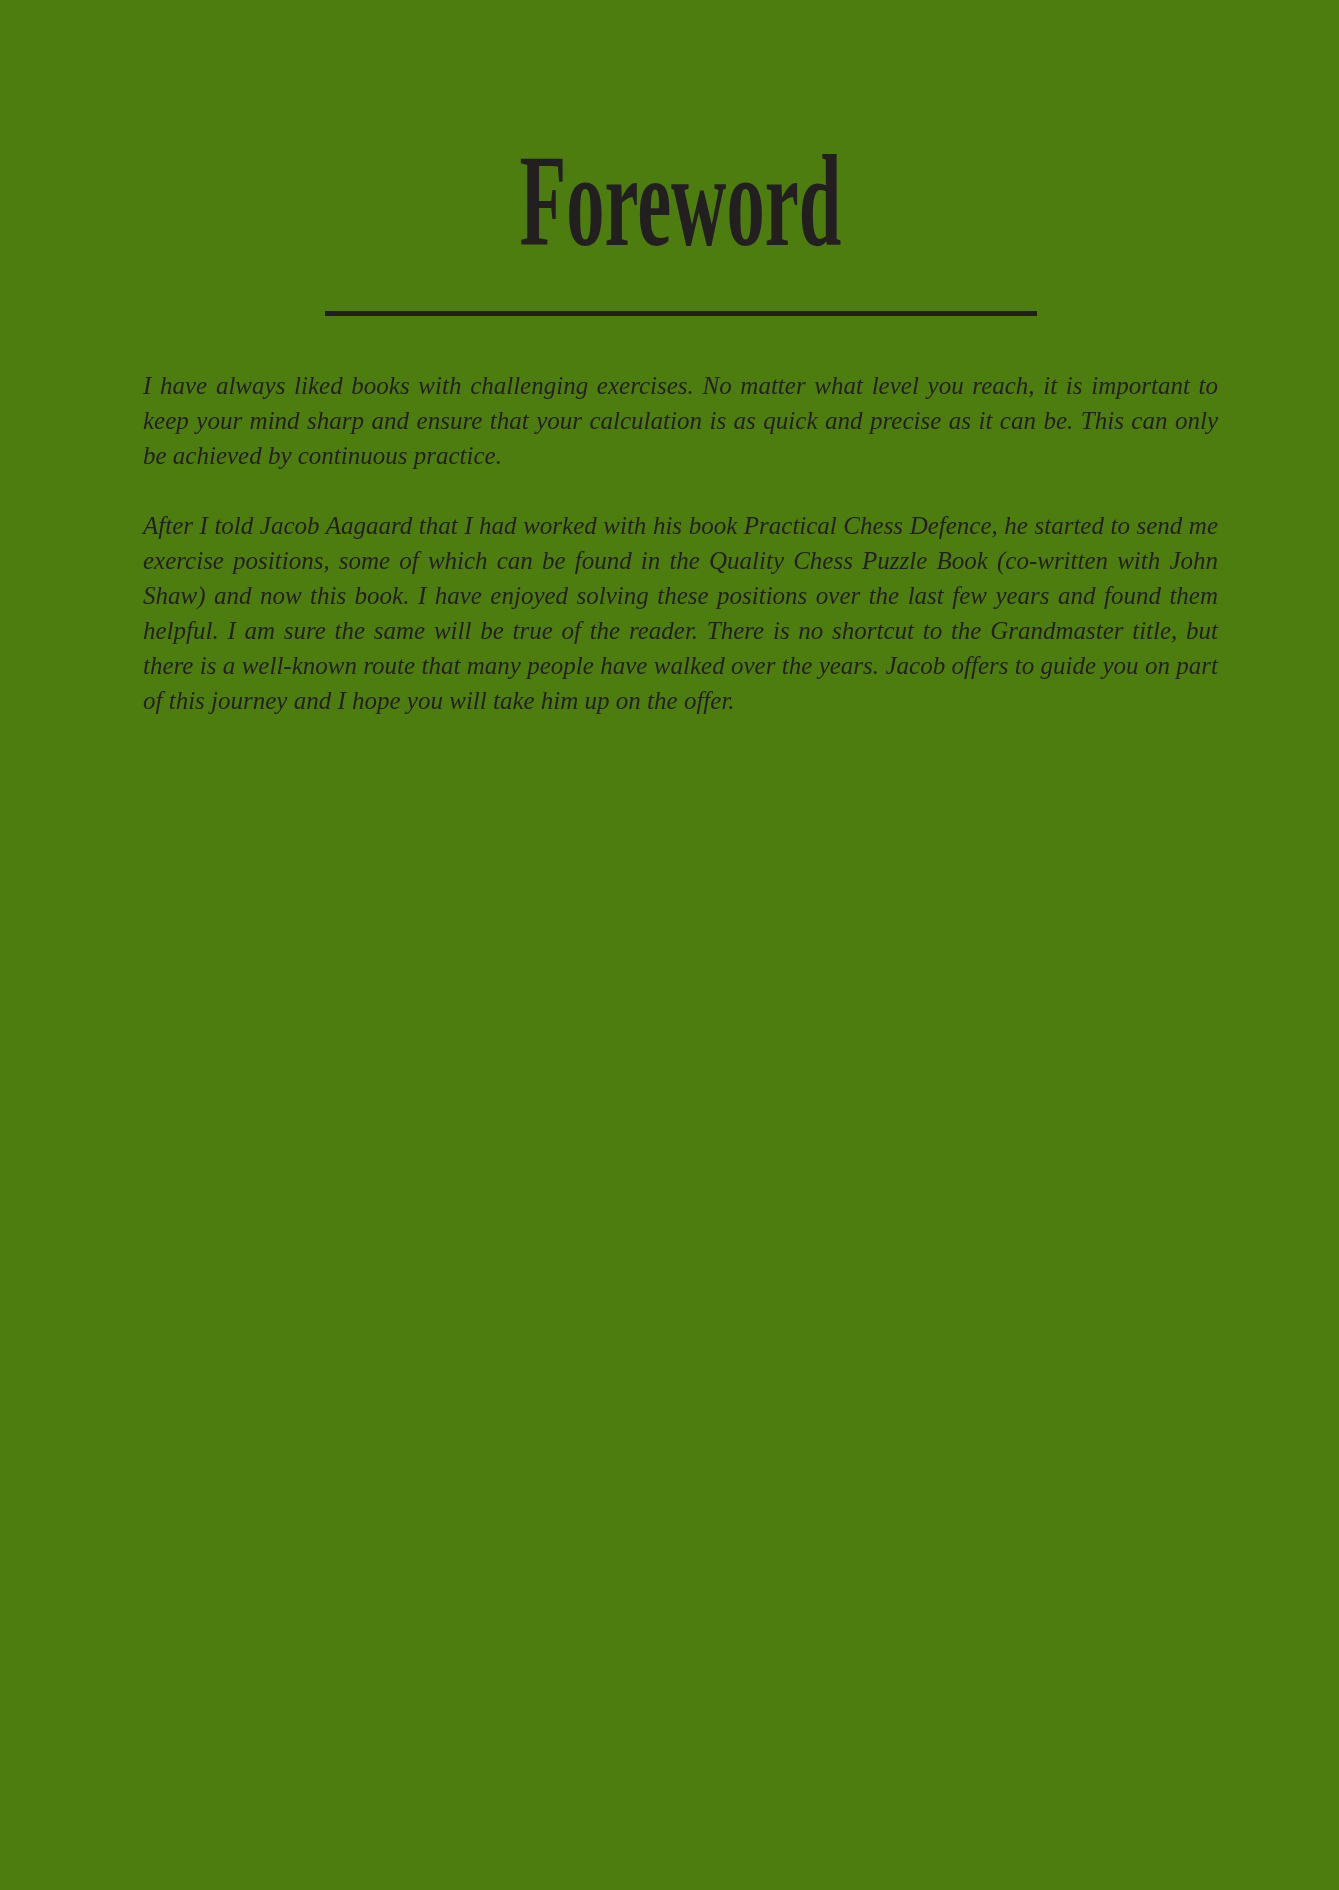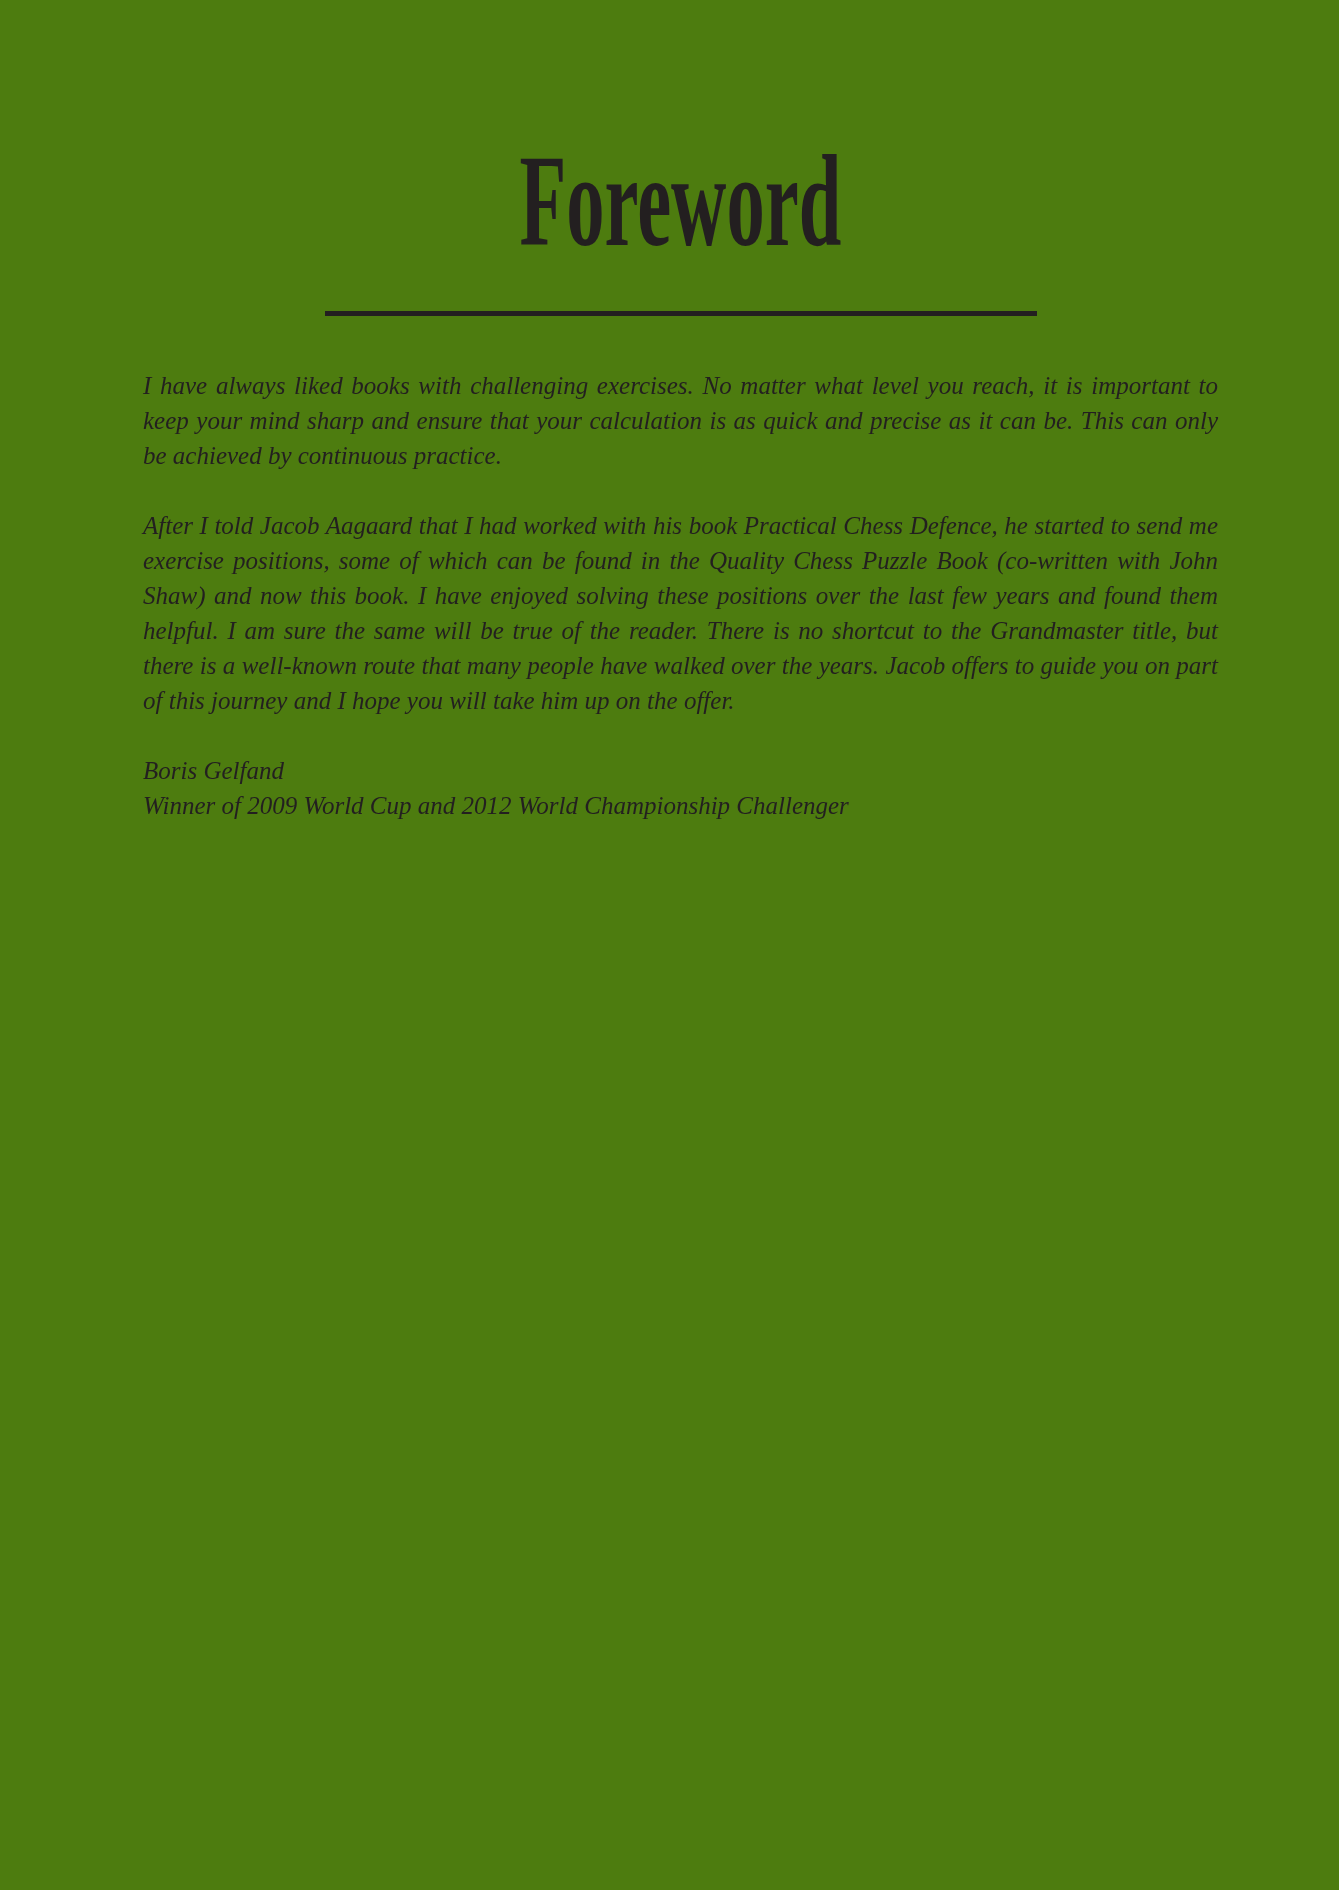--- a/index.html
+++ b/index.html
@@ -67,19 +67,15 @@
 <div class="page">
 
   <div class="title-block">
     <h1 class="page-title"><span class="condense">Foreword</span></h1>
     <div class="title-rule"></div>
   </div>
 
   <div class="body-block">
     <p>I have always liked books with challenging exercises. No matter what level you reach, it is important to keep your mind sharp and ensure that your calculation is as quick and precise as it can be. This can only be achieved by continuous practice.</p>
     <p>After I told Jacob Aagaard that I had worked with his book Practical Chess Defence, he started to send me exercise positions, some of which can be found in the Quality Chess Puzzle Book (co-written with John Shaw) and now this book. I have enjoyed solving these positions over the last few years and found them helpful. I am sure the same will be true of the reader. There is no shortcut to the Grandmaster title, but there is a well-known route that many people have walked over the years. Jacob offers to guide you on part of this journey and I hope you will take him up on the offer.</p>
-    <div class="signature">
-      <p>Boris Gelfand</p>
-      <p>Winner of 2009 World Cup and 2012 World Championship Challenger</p>
-    </div>
   </div>
 
 </div>
 
 </body></html>

